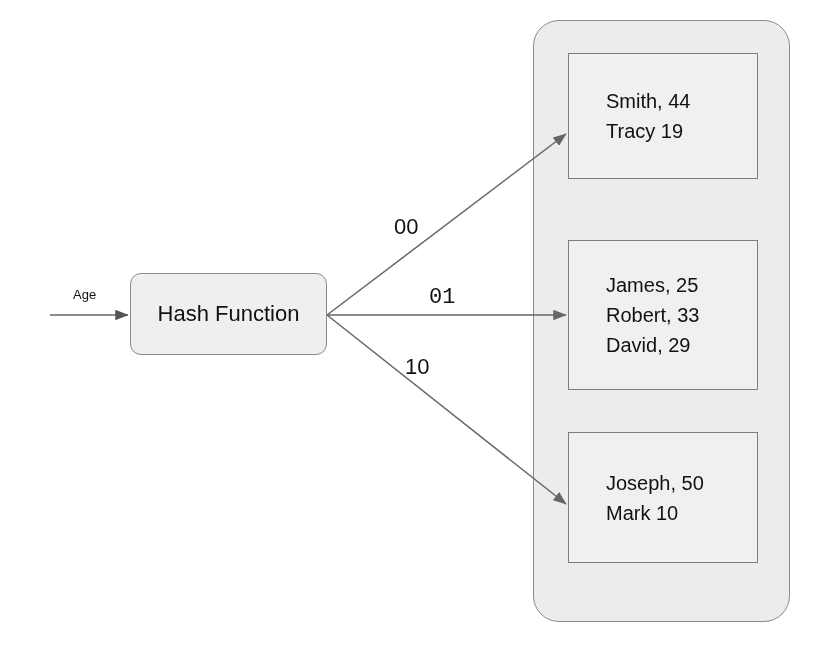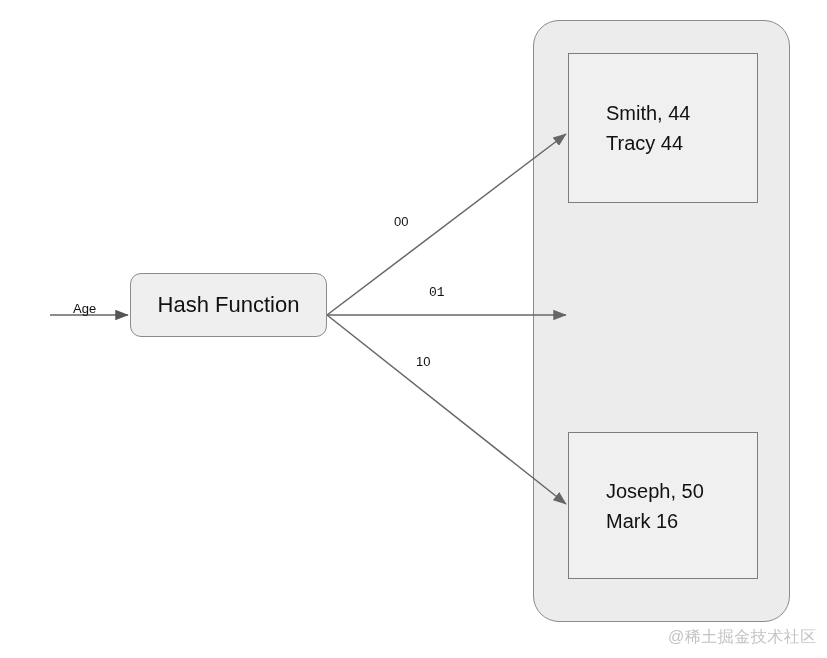--- a/index.html
+++ b/index.html
@@ -26,21 +26,21 @@
     width: 827px;
     height: 658px;
   }
 
   
   .hash-node {
     position: absolute;
     left: 130px;
     top: 273px;
     width: 197px;
-    height: 64px;
+    height: 82px;
     background: #efefef;
     border: 1.6px solid #8c8c8c;
     border-radius: 11px;
     box-sizing: border-box;
     display: flex;
     align-items: center;
     justify-content: center;
   }
   .hash-node-label {
     font-size: 22px;
@@ -66,49 +66,49 @@
     position: absolute;
     left: 568px;
     width: 190px;
     background: #f0f0f0;
     border: 1.8px solid #7d7d7d;
     box-sizing: border-box;
     display: flex;
     flex-direction: column;
     justify-content: center;
   }
-  .bucket-0 { top: 53px;  height: 150px; }
+  .bucket-0 { top: 53px;  height: 126px; }
   .bucket-1 { top: 240px; height: 150px; }
-  .bucket-2 { top: 432px; height: 147px; }
+  .bucket-2 { top: 432px; height: 131px; }
 
   .bucket-entries {
     padding-left: 37px;
   }
   .bucket-entry {
     font-size: 20px;
     line-height: 30px;
     color: #111111;
     white-space: nowrap;
   }
 
   
   .edge-label {
     position: absolute;
-    font-size: 13px;
+    font-size: 22px;
     color: #111111;
     white-space: nowrap;
   }
   .edge-label-00 { left: 394px; top: 214px; }
   .edge-label-01 { left: 429px; top: 285px; font-family: Liberation Mono, monospace; }
-  .edge-label-10 { left: 416px; top: 354px; }
+  .edge-label-10 { left: 405px; top: 354px; }
 
   .input-label {
     position: absolute;
     left: 73px;
-    top: 301px;
+    top: 287px;
     font-size: 13px;
     color: #111111;
     white-space: nowrap;
   }
 
   
   .watermark {
     position: absolute;
     left: 668px;
     top: 627px;
@@ -150,27 +150,33 @@
     <span class="hash-node-label">Hash Function</span>
   </div>
 
   <div class="edge-label edge-label-00">00</div>
   <div class="edge-label edge-label-01">01</div>
   <div class="edge-label edge-label-10">10</div>
 
   <div class="bucket bucket-0">
     <div class="bucket-entries">
       <div class="bucket-entry">Smith, 44</div>
-      <div class="bucket-entry">Tracy 44</div>
+      <div class="bucket-entry">Tracy 19</div>
+    </div>
+  </div>
+
+  <div class="bucket bucket-1">
+    <div class="bucket-entries">
+      <div class="bucket-entry">James, 25</div>
+      <div class="bucket-entry">Robert, 33</div>
+      <div class="bucket-entry">David, 29</div>
+    </div>
+  </div>
+
+  <div class="bucket bucket-2">
+    <div class="bucket-entries">
+      <div class="bucket-entry">Joseph, 50</div>
+      <div class="bucket-entry">Mark 10</div>
     </div>
   </div>
 
 
-  <div class="bucket bucket-2">
-    <div class="bucket-entries">
-      <div class="bucket-entry">Joseph, 50</div>
-      <div class="bucket-entry">Mark 16</div>
-    </div>
-  </div>
-
-  <div class="watermark">@稀土掘金技术社区</div>
-
 </div>
 
 </body></html>

